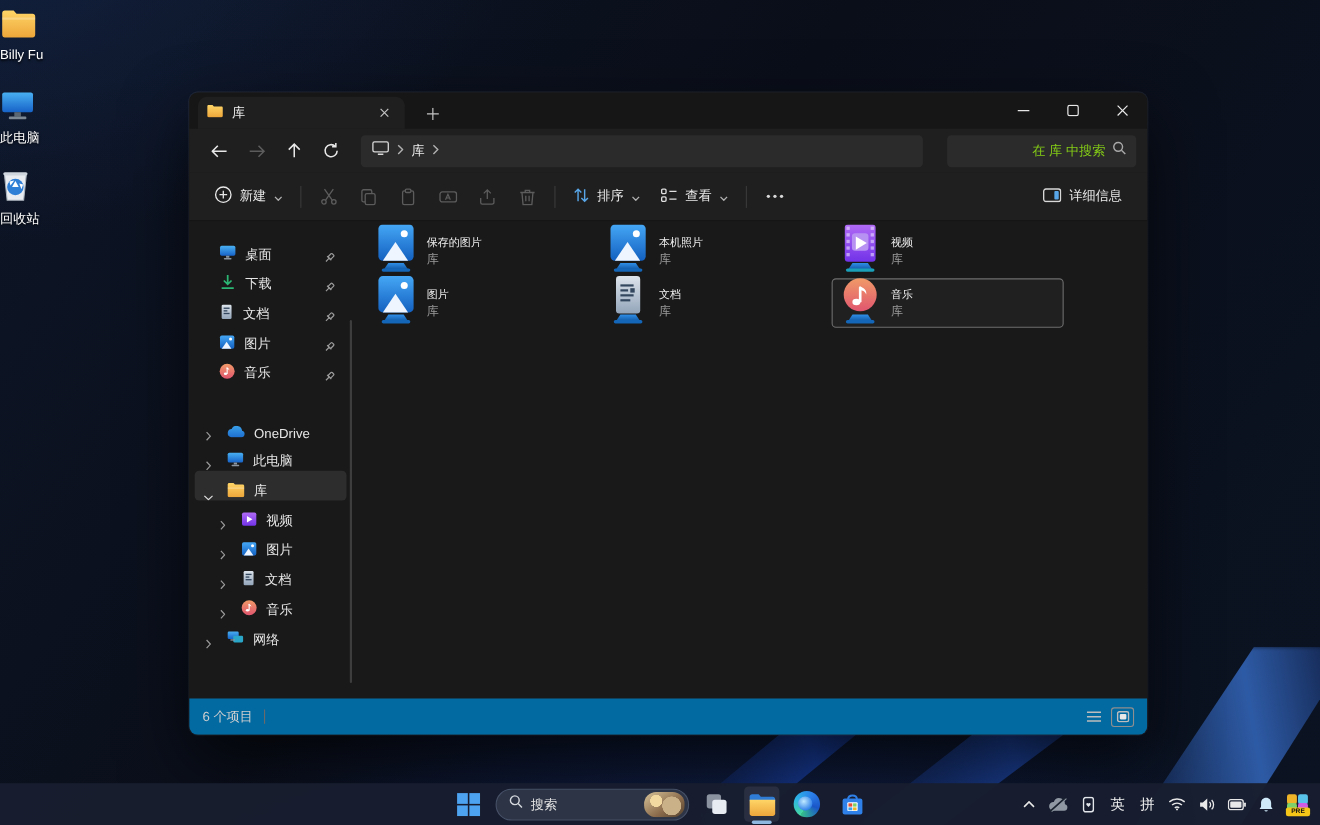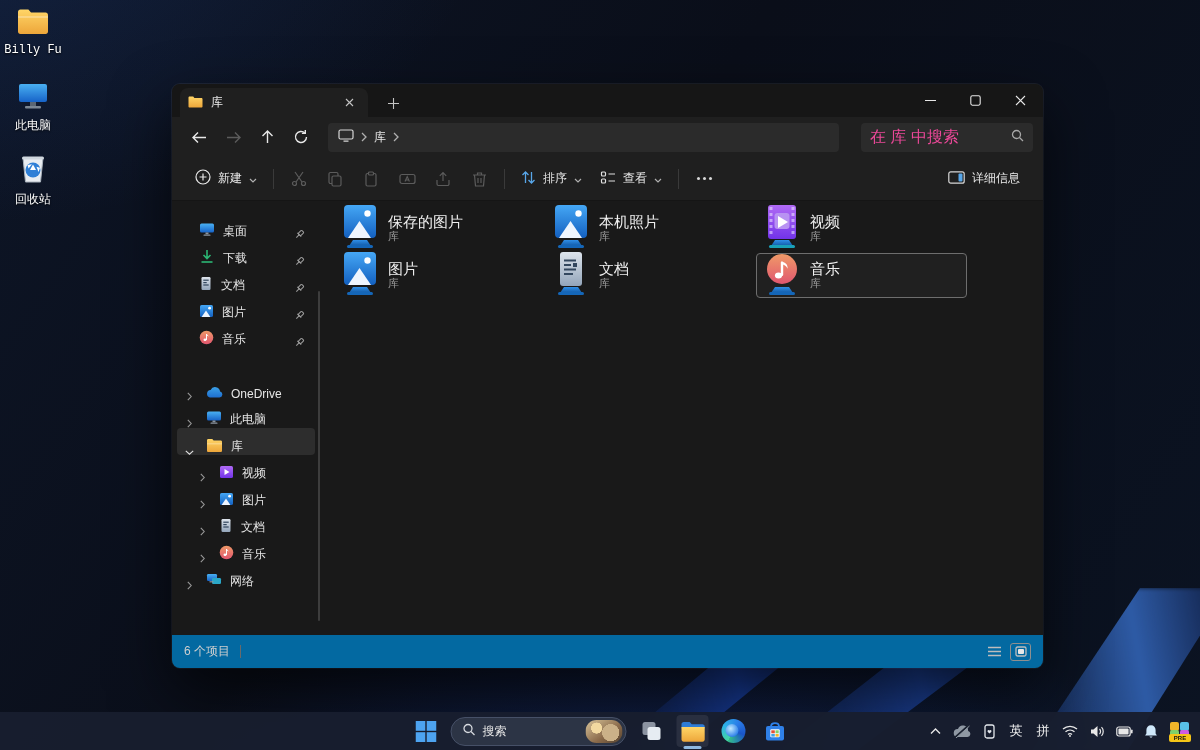--- a/index.html
+++ b/index.html
@@ -17,21 +17,21 @@
     background:linear-gradient(75deg, rgba(20,60,190,0) 10%, rgba(30,85,225,.55) 45%, rgba(15,45,150,.1) 82%);
     clip-path:polygon(0 100%, 62% 0, 80% 8%, 22% 100%); }
   .p2 { left:770px; top:602px; width:300px; height:155px;
     background:linear-gradient(75deg, rgba(25,70,210,0), rgba(40,100,240,.5) 50%, rgba(20,55,170,.08));
     clip-path:polygon(0 100%, 66% 0, 88% 10%, 26% 100%); }
   .p3 { left:1030px; top:588px; width:200px; height:165px;
     background:linear-gradient(80deg, rgba(40,95,235,.12), rgba(70,140,255,.6) 55%, rgba(30,70,200,.18));
     clip-path:polygon(0 100%, 55% 0, 100% 0, 48% 100%); }
 
   
-  .dicon { position:absolute; width:66px; text-align:center; left:0;font-family:Liberation Mono, monospace; }
+  .dicon { position:absolute; width:66px; text-align:left; left:0; }
   .dicon .dlabel { margin-top:2px; font-size:12px; color:#fff; text-shadow:0 1px 2px rgba(0,0,0,.9); }
   .d1 { top:8px; }  .d2 { top:82px; } .d3 { top:154px; }
 
   
   .window { position:absolute; left:172px; top:84px; width:871px; height:584px;
     background:#202020; border-radius:8px; overflow:hidden; display:flex; flex-direction:column;
     box-shadow:0 24px 60px rgba(0,0,0,.65), 0 0 0 1px rgba(255,255,255,.07); }
 
   .tabstrip { height:33px; background:#161616; display:flex; align-items:flex-end; position:relative; flex:0 0 auto; }
   .tab { margin-left:8px; width:188px; height:29px; background:#1f1f1f; border-radius:8px 8px 0 0;
@@ -42,21 +42,21 @@
   .win-controls { position:absolute; right:0; top:0; height:33px; display:flex; }
   .win-btn { width:45px; height:100%; display:flex; align-items:center; justify-content:center; }
 
   .addressbar { height:40px; background:#1f1f1f; display:flex; align-items:center; padding:0 10px; flex:0 0 auto; }
   .nav-btn { width:34px; height:30px; display:flex; align-items:center; justify-content:center; border-radius:4px; }
   .breadcrumb { flex:1; height:29px; background:#2b2b2b; border-radius:4px; display:flex; align-items:center;
     padding:0 10px; gap:7px; margin:0 6px 0 10px; }
   .crumb { font-size:12px; color:#e8e8e8; }
   .searchbox { width:172px; height:29px; background:#2b2b2b; border-radius:4px; display:flex; align-items:center;
     padding:0 9px; gap:6px; margin-left:16px; }
-  .search-ph { flex:1; font-size:16px; color:#ec4899; }
+  .search-ph { flex:1; font-size:12px; color:#84cc16;text-align:right; }
 
   .toolbar { height:44px; background:#1f1f1f; border-bottom:1px solid #151515; display:flex; align-items:center;
     padding:0 14px; flex:0 0 auto; }
   .tb-btn { display:flex; align-items:center; gap:7px; padding:0 9px; height:32px; border-radius:4px;
     font-size:12px; color:#eaeaea; }
   .tb-ico { width:36px; height:32px; display:flex; align-items:center; justify-content:center; border-radius:4px; }
   .tb-div { width:1px; height:20px; background:#3a3a3a; margin:0 7px; }
   .tb-right { margin-left:auto; }
   .dots { display:flex; gap:3px; }
   .dots i { width:3px; height:3px; border-radius:50%; background:#d8d8d8; }
@@ -71,21 +71,21 @@
   .trow.child { padding-left:17px; }
   .srow.selected { background:#2d2d2d; }
   .side-gap { height:26px; }
   .side-scroll { position:absolute; right:0; top:90px; width:2px; height:330px; background:#3d3d3d; border-radius:1px; }
 
   .content { flex:1; padding:5px 0 0 14px; }
   .tiles { display:flex; flex-wrap:wrap; width:642px; }
   .tile { width:211px; height:45px; display:flex; align-items:center; gap:8px; padding:0 5px;
     border:1px solid transparent; border-radius:4px; margin-bottom:2px; }
   .tile.selected { border-color:#6e6e6e; background:rgba(255,255,255,.03); }
-  .tname { font-size:15px; color:#f0f0f0; line-height:15px; }
+  .tname { font-size:10px; color:#f0f0f0; line-height:15px; }
   .tsub  { font-size:11px; color:#9a9a9a; line-height:14px; }
 
   .statusbar { height:33px; display:flex; align-items:center; padding:0 12px; background:#0369a1;
     font-size:12px; color:#cfcfcf; gap:10px; flex:0 0 auto; }
   .status-div { width:1px; height:13px; background:#6a6a6a; }
   .status-right { margin-left:auto; display:flex; gap:5px; }
   .vtoggle { width:21px; height:18px; border:1px solid transparent; border-radius:3px;
     display:flex; align-items:center; justify-content:center; }
   .vtoggle.active { border-color:#8f8f8f; }
 

